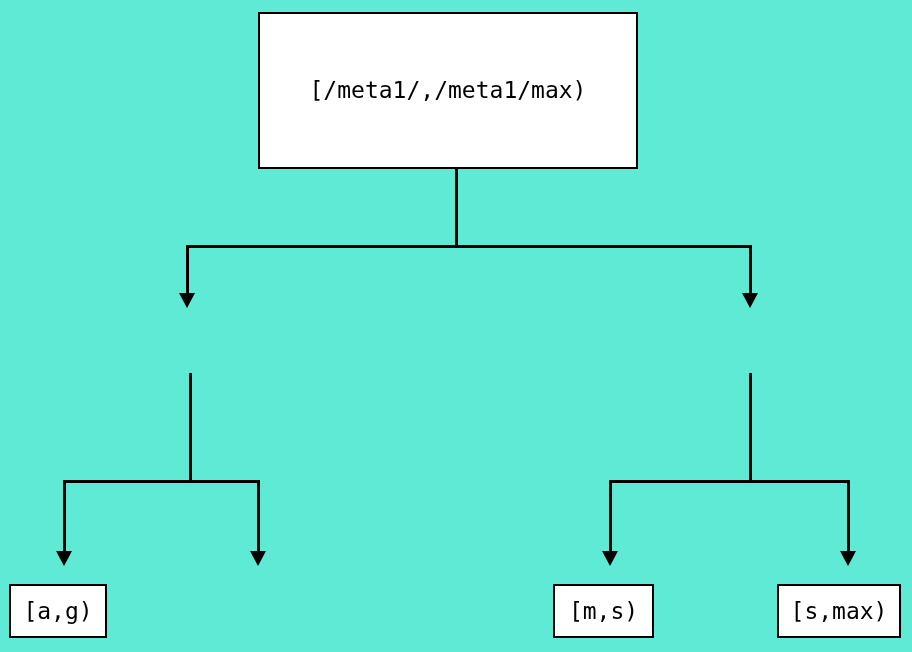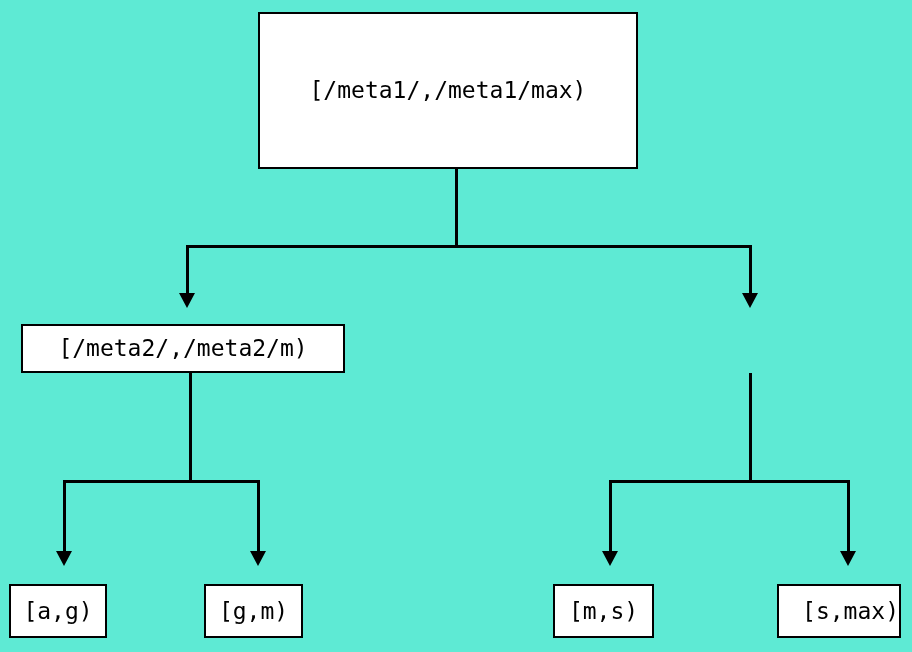--- a/index.html
+++ b/index.html
@@ -54,48 +54,42 @@
     <span>[/meta1/,/meta1/max)</span>
   </div>
 
   <div class="edge-v" style="left:455px; top:169px; width:3px; height:79px;"></div>
   <div class="edge-h" style="left:186px; top:245px; width:566px; height:3px;"></div>
   <div class="edge-v" style="left:186px; top:245px; width:3px; height:49px;"></div>
   <div class="edge-v" style="left:749px; top:245px; width:3px; height:49px;"></div>
   <div class="arrow" style="left:179px; top:293px;"></div>
   <div class="arrow" style="left:742px; top:293px;"></div>
 
-  <div class="node" style="left:21px; top:324px; width:324px; height:49px;">
-    <span>[/meta2/,/meta2/m)</span>
-  </div>
 
 
   <div class="edge-v" style="left:189px; top:373px; width:3px; height:110px;"></div>
   <div class="edge-h" style="left:63px; top:480px; width:197px; height:3px;"></div>
   <div class="edge-v" style="left:63px; top:480px; width:3px; height:72px;"></div>
   <div class="edge-v" style="left:257px; top:480px; width:3px; height:72px;"></div>
   <div class="arrow" style="left:56px; top:551px;"></div>
   <div class="arrow" style="left:250px; top:551px;"></div>
 
   <div class="edge-v" style="left:749px; top:373px; width:3px; height:110px;"></div>
   <div class="edge-h" style="left:609px; top:480px; width:241px; height:3px;"></div>
   <div class="edge-v" style="left:609px; top:480px; width:3px; height:72px;"></div>
   <div class="edge-v" style="left:847px; top:480px; width:3px; height:72px;"></div>
   <div class="arrow" style="left:602px; top:551px;"></div>
   <div class="arrow" style="left:840px; top:551px;"></div>
 
   <div class="node" style="left:9px; top:584px; width:98px; height:54px;">
     <span>[a,g)</span>
   </div>
 
-  <div class="node" style="left:204px; top:584px; width:99px; height:54px;">
-    <span>[g,m)</span>
-  </div>
 
   <div class="node" style="left:553px; top:584px; width:101px; height:54px;text-align:right;">
     <span>[m,s)</span>
   </div>
 
-  <div class="node" style="left:777px; top:584px; width:124px; height:54px;justify-content:flex-end;">
+  <div class="node" style="left:777px; top:584px; width:124px; height:54px;">
     <span>[s,max)</span>
   </div>
 
 </div>
 
 </body></html>

